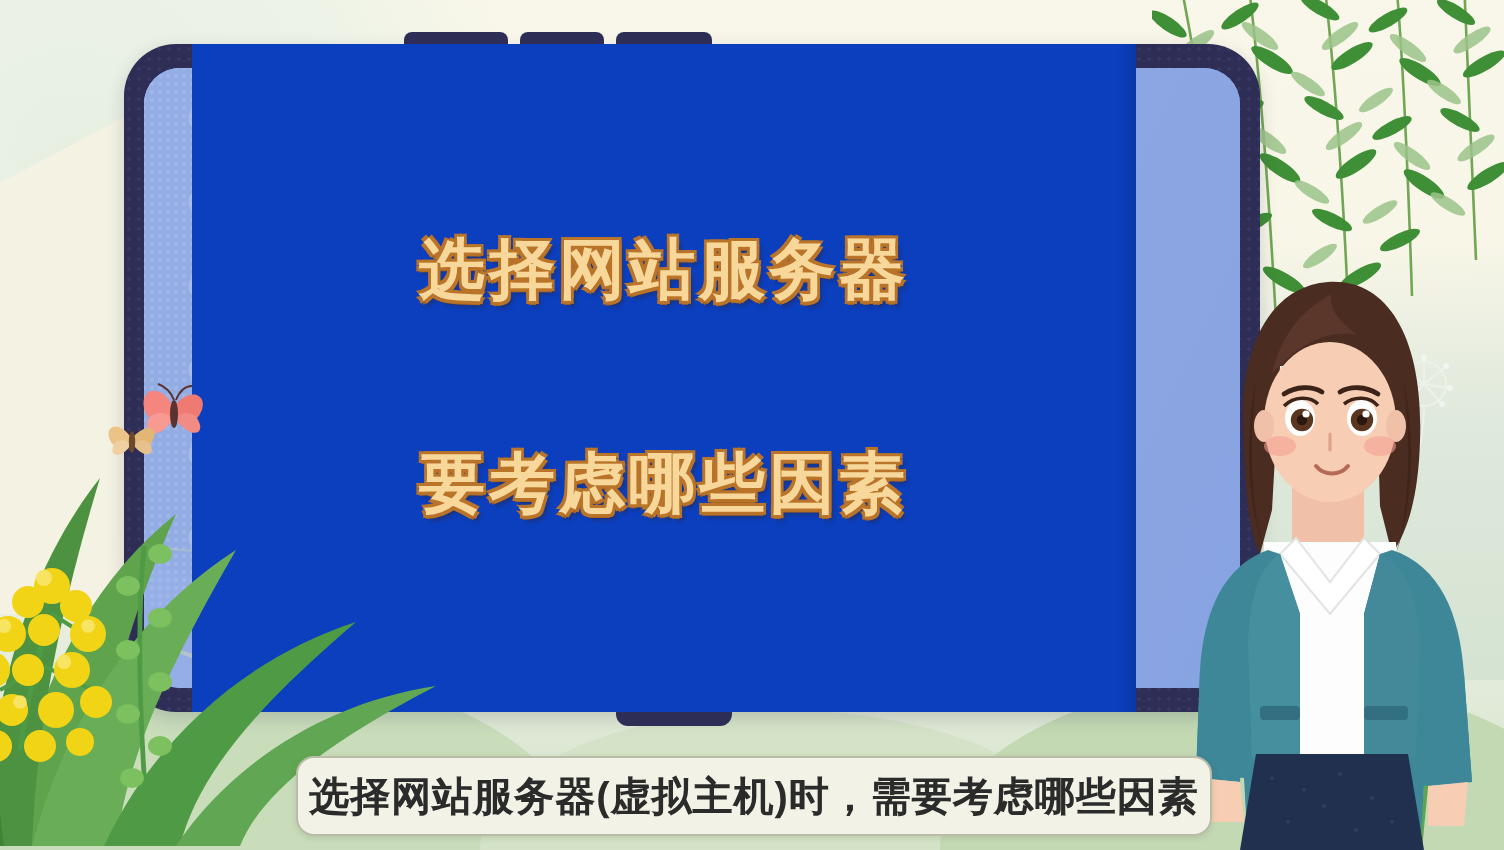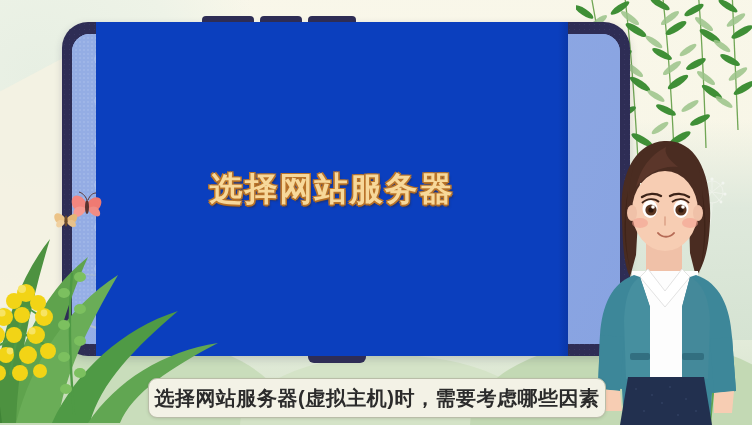--- a/index.html
+++ b/index.html
@@ -303,20 +303,21 @@
       <div class="screen-halftone"></div>
       <div class="screen-circles"></div>
       <div class="screen-arc2"></div>
       <div class="screen-arc"></div>
     </div>
   </div>
 
   <div class="panel">
     <div class="panel-inner">
       <div class="title-line">选择网站服务器</div>
+      <div class="title-line">要考虑哪些因素</div>
     </div>
     <div class="panel-shade"></div>
   </div>
 
   <div class="plants-left">
     <svg width="250" height="260" viewBox="0 0 250 260">
 
       <g>
         <path d="M10,258 C22,190 48,130 96,92 C70,150 56,206 52,258 Z" fill="#5fa34d"></path>
         <path d="M0,258 C4,186 20,122 58,74 C38,140 26,200 24,258 Z" fill="#4d9240"></path>

